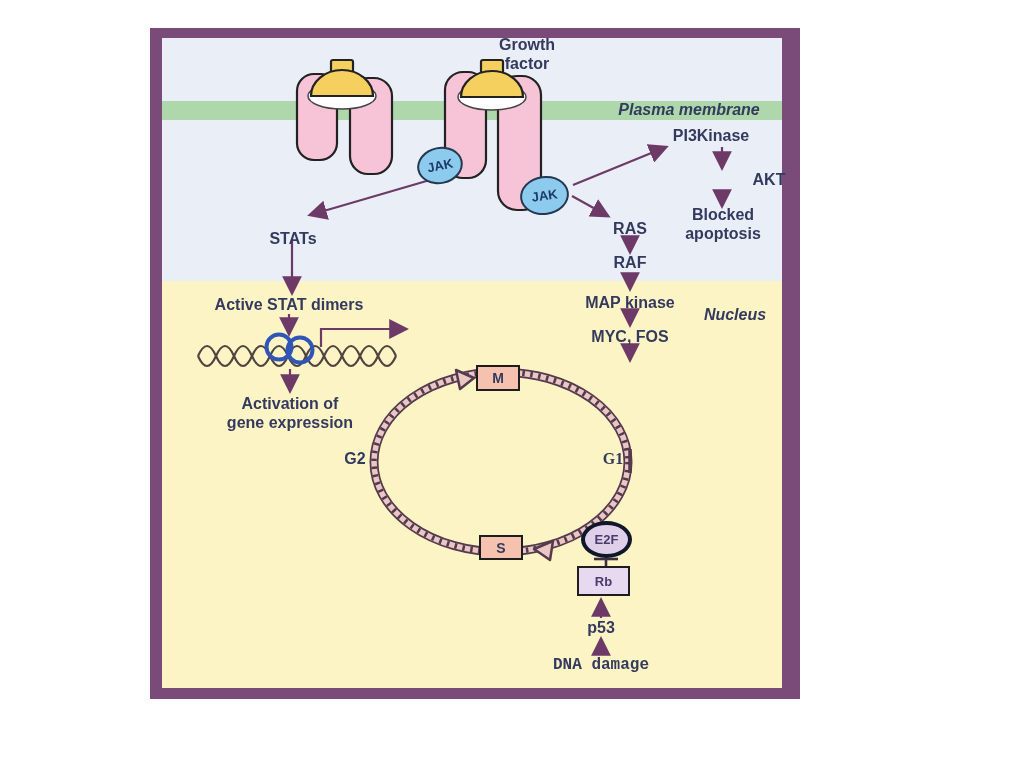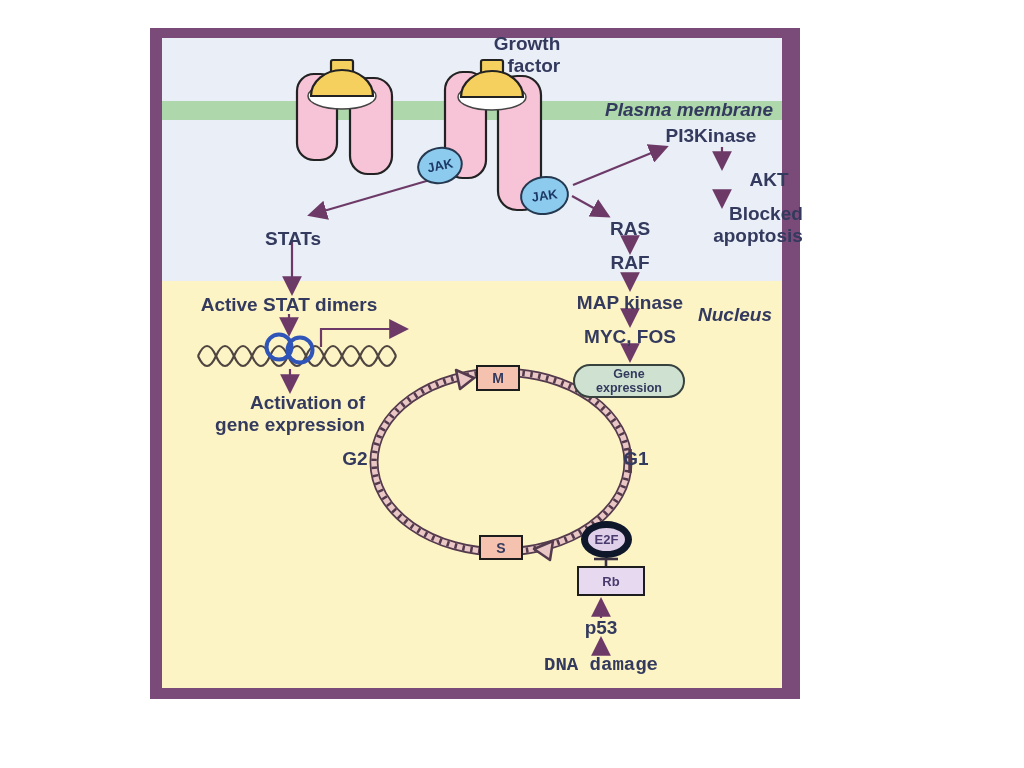--- a/index.html
+++ b/index.html
@@ -6,32 +6,32 @@
   .stage{position:relative;width:1024px;height:768px;background:#ffffff;overflow:hidden;
          font-family:"Liberation Sans",sans-serif;}
   .bg{position:absolute;}
   .bg-cyto{left:160px;top:36px;width:624px;height:246px;background:var(--cytoplasm_bg,#e9eef7);}
   .bg-nuc{left:160px;top:281px;width:624px;height:408px;background:var(--nucleus_bg,#fdf4c6);}
   .bg-mem{left:160px;top:101px;width:624px;height:19px;background:var(--membrane_green,#aed7ac);}
   .frame{position:absolute;left:150px;top:28px;width:650px;height:671px;box-sizing:border-box;
          border-style:solid;border-color:var(--frame,#7a4b79);border-width:10px 18px 11px 12px;
          pointer-events:none;}
   svg.overlay{position:absolute;left:0;top:0;width:1024px;height:768px;}
-  .lbl{position:absolute;transform:translate(-50%,-50%);font-weight:bold;font-size:19px;
-       line-height:1.18;color:var(--text,#333a5e);white-space:pre-line;text-align:right;}
+  .lbl{position:absolute;transform:translate(-50%,-50%);font-weight:bold;font-size:16px;
+       line-height:1.18;color:var(--text,#333a5e);white-space:pre-line;text-align:center;}
   .it{font-style:italic;}
   .phase-box{position:absolute;box-sizing:border-box;background:var(--phase_box_fill,#f5c2b0);
        border:2.5px solid #1d1d1d;display:flex;align-items:center;justify-content:center;
        font-weight:bold;font-size:14px;color:var(--text,#333a5e);}
   .gene-expr{position:absolute;box-sizing:border-box;background:var(--gene_expression_fill,#cfe2d2);
        border:2.5px solid #37413d;border-radius:17px;display:flex;align-items:center;justify-content:center;
        font-weight:bold;font-size:12.5px;line-height:1.15;color:var(--text,#333a5e);
        white-space:pre-line;text-align:center;}
   .e2f{position:absolute;box-sizing:border-box;background:var(--e2f_fill,#e0cfe9);
-       border:7px solid #0f172a;border-radius:50%;display:flex;align-items:center;justify-content:center;
+       border:4px solid #0f172a;border-radius:50%;display:flex;align-items:center;justify-content:center;
        font-weight:bold;font-size:13px;color:#4a3a6e;}
   .rb{position:absolute;box-sizing:border-box;background:var(--rb_fill,#e7daf0);
        border:2.5px solid #1d1d1d;display:flex;align-items:center;justify-content:center;
        font-weight:bold;font-size:13px;color:#4a3a6e;}
   .jak{position:absolute;box-sizing:border-box;background:var(--jak_blue,#8ccaee);
        border:2px solid #24384f;border-radius:50%;display:flex;align-items:center;justify-content:center;
        font-weight:bold;font-size:13px;color:#1d3a66;}
   
   .ah{fill:var(--arrow,#6d3a68);}
   .arrow{stroke:var(--arrow,#6d3a68);stroke-width:2.2;fill:none;marker-end:url(#ah);}
@@ -125,36 +125,34 @@
   </div>
   <div class="jak" style="left:520px;top:176px;width:49px;height:39px;transform:rotate(-8deg);">
     <span>JAK</span>
   </div>
 
   <div class="lbl" style="left:527px;top:55px;">Growth
 factor</div>
   <div class="lbl it" style="left:689px;top:110px;font-style:italic;">Plasma membrane</div>
   <div class="lbl" style="left:711px;top:136px;">PI3Kinase</div>
   <div class="lbl" style="left:722px;top:180px;margin-left:47px;">AKT</div>
-  <div class="lbl" style="left:723px;top:225px;margin-left:35px;">Blocked
+  <div class="lbl" style="left:723px;top:225px;">Blocked
 apoptosis</div>
   <div class="lbl" style="left:293px;top:239px;">STATs</div>
   <div class="lbl" style="left:630px;top:229px;">RAS</div>
   <div class="lbl" style="left:630px;top:263px;">RAF</div>
   <div class="lbl it" style="left:735px;top:295px;margin-top:20px;">Nucleus</div>
   <div class="lbl" style="left:630px;top:303px;">MAP kinase</div>
   <div class="lbl" style="left:630px;top:337px;">MYC, FOS</div>
   <div class="lbl" style="left:289px;top:305px;">Active STAT dimers</div>
   <div class="lbl" style="left:290px;top:414px;">Activation of
 gene expression</div>
   <div class="lbl" style="left:355px;top:459px;">G2</div>
-  <div class="lbl" style="left:636px;top:459px;">G1</div>
+  <div class="lbl" style="left:613px;top:459px;font-family:Liberation Serif, serif;">G1</div>
   <div class="lbl" style="left:601px;top:628px;">p53</div>
   <div class="lbl" style="left:601px;top:665px;font-family:Liberation Mono, monospace;">DNA damage</div>
 
-  <div class="gene-expr" style="left:573px;top:364px;width:112px;height:34px;">Gene
-expression</div>
   <div class="phase-box" style="left:476px;top:365px;width:44px;height:26px;">M</div>
   <div class="phase-box" style="left:479px;top:535px;width:44px;height:25px;">S</div>
   <div class="e2f" style="left:581px;top:521px;width:51px;height:37px;">E2F</div>
-  <div class="rb" style="left:577px;top:566px;width:68px;height:30px;">Rb</div>
+  <div class="rb" style="left:577px;top:566px;width:53px;height:30px;">Rb</div>
 
 </div>
 
 </body></html>

